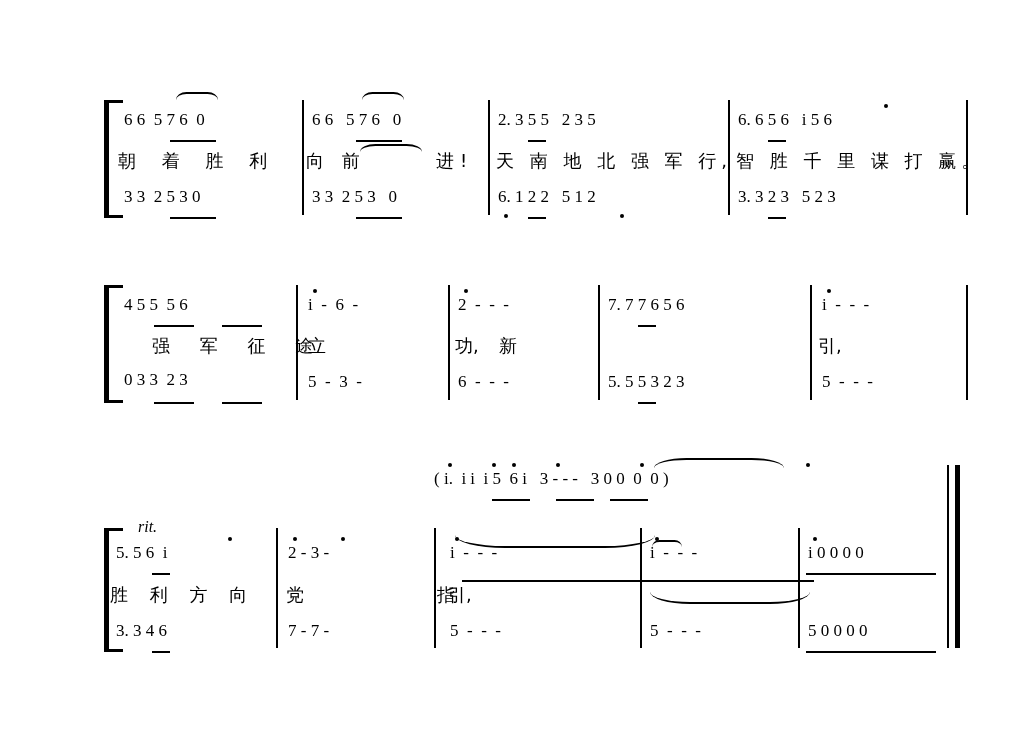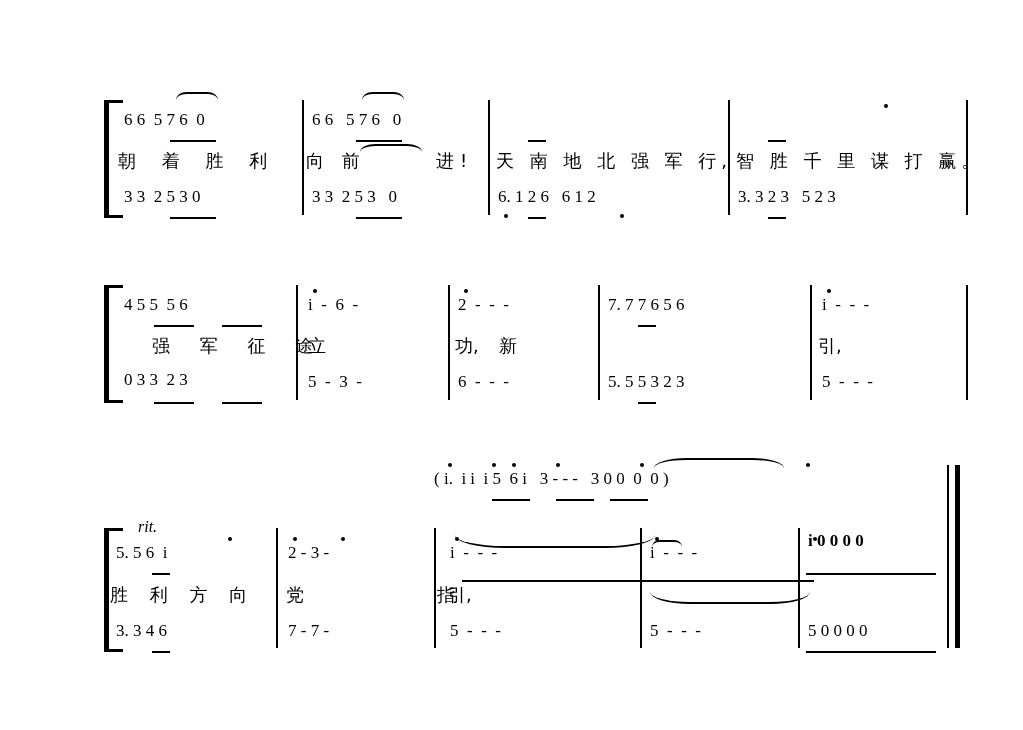--- a/index.html
+++ b/index.html
@@ -129,27 +129,29 @@
   <div class="beam" style="left:170px;top:217px;width:46px;"></div>
 
   <div class="row num" style="left:312px;top:111px;">6 6   5 7 6   0</div>
   <div class="beam" style="left:356px;top:140px;width:46px;"></div>
   <div class="slur" style="left:362px;top:92px;width:42px;"></div>
   <div class="slur" style="left:360px;top:144px;width:62px;"></div>
   <div class="row lyr" style="left:306px;top:152px;letter-spacing:6px;">向 前      进!</div>
   <div class="row num" style="left:312px;top:188px;">3 3  2 5 3   0</div>
   <div class="beam" style="left:356px;top:217px;width:46px;"></div>
 
+  <div class="row num" style="left:498px;top:111px;">2. 3 5 5   2 3 5</div>
   <div class="beam" style="left:528px;top:140px;width:18px;"></div>
   <div class="row lyr" style="left:496px;top:152px;letter-spacing:5px;">天 南 地 北 强 军 行,</div>
-  <div class="row num" style="left:498px;top:188px;">6. 1 2 6   6 1 2</div>
+  <div class="row num" style="left:498px;top:188px;">6. 1 2 2   5 1 2</div>
   <div class="beam" style="left:528px;top:217px;width:18px;"></div>
   <div class="dot" style="left:504px;top:214px;"></div>
   <div class="dot" style="left:620px;top:214px;"></div>
 
+  <div class="row num" style="left:738px;top:111px;">6. 6 5 6   i 5 6</div>
   <div class="beam" style="left:768px;top:140px;width:18px;"></div>
   <div class="dot" style="left:884px;top:104px;"></div>
   <div class="row lyr" style="left:736px;top:152px;letter-spacing:5px;">智 胜 千 里 谋 打 赢。</div>
   <div class="row num" style="left:738px;top:188px;">3. 3 2 3   5 2 3</div>
   <div class="beam" style="left:768px;top:217px;width:18px;"></div>
 </div>
 
 <div class="sys" style="top:240px;height:180px;">
 
   <div class="brace" style="left:104px;top:45px;height:112px;"></div>
@@ -230,21 +232,21 @@
 
   <div class="row num" style="left:450px;top:104px;">i  -  -  -</div>
   <div class="dot" style="left:455px;top:97px;"></div>
   <div class="row lyr" style="left:448px;top:146px;">引,</div>
   <div class="row num" style="left:450px;top:182px;">5  -  -  -</div>
 
   <div class="row num" style="left:650px;top:104px;">i  -  -  -</div>
   <div class="dot" style="left:655px;top:97px;"></div>
   <div class="row num" style="left:650px;top:182px;">5  -  -  -</div>
 
-  <div class="row num" style="left:808px;top:92px;font-weight:bold;">i 0 0 0 0</div>
+  <div class="row num" style="left:808px;top:104px;">i 0 0 0 0</div>
   <div class="dot" style="left:813px;top:97px;"></div>
   <div class="beam" style="left:806px;top:133px;width:130px;"></div>
   <div class="row num" style="left:808px;top:182px;">5 0 0 0 0</div>
   <div class="beam" style="left:806px;top:211px;width:130px;"></div>
 
   <div class="tieline" style="left:462px;top:140px;width:352px;"></div>
   <div class="slur-down" style="left:455px;top:82px;width:200px;height:24px;"></div>
   <div class="slur-down" style="left:650px;top:140px;width:160px;height:22px;"></div>
   <div class="slur" style="left:652px;top:100px;width:30px;height:12px;"></div>
 </div>

